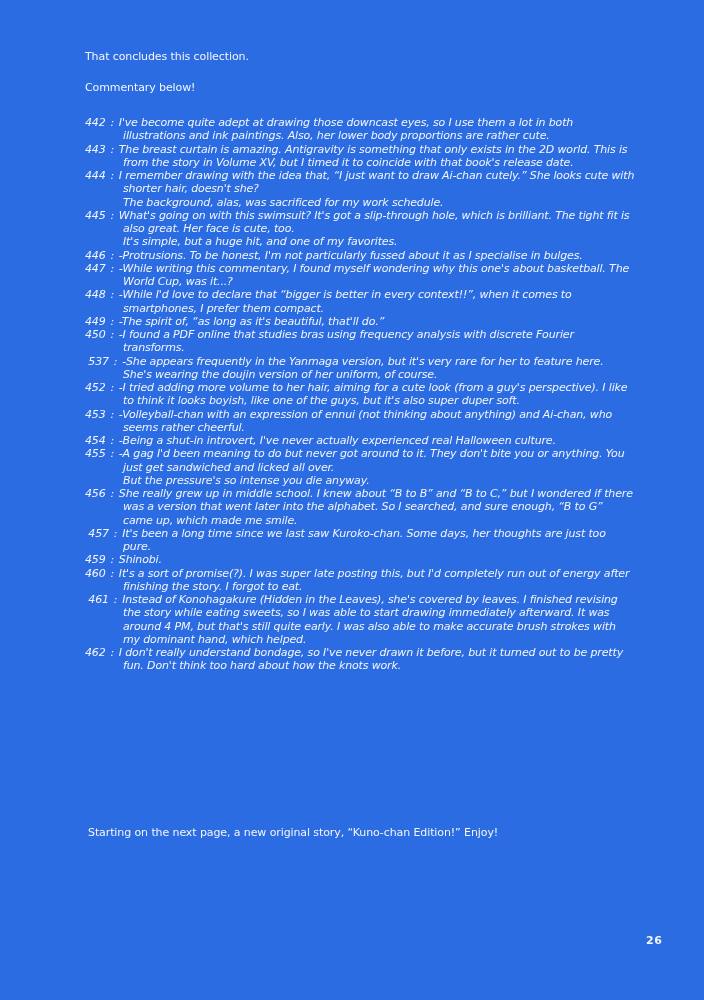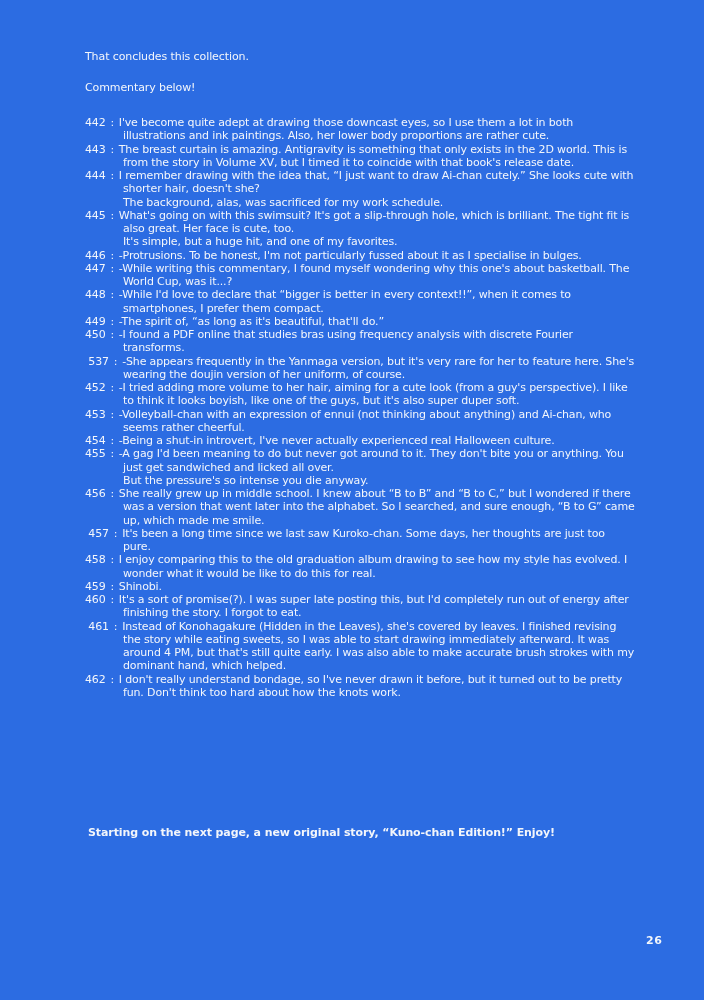--- a/index.html
+++ b/index.html
@@ -36,32 +36,32 @@
     top: 116px;
     width: 550px;
     font-size: 11px;
     line-height: 13.25px;
     letter-spacing: -0.15px;
   }
   .entry {
     padding-left: 38px;
     text-indent: -38px;
     white-space: pre-wrap;
+    font-style: italic;
   }
   .entry .sep {
     padding: 0 1.5px;
   }
   .footer-note {
     position: absolute;
     left: 88px;
     top: 826px;
     font-size: 11px;
     letter-spacing: -0.1px;
     white-space: pre;
-    font-weight: bold;
   }
   .page-number {
     position: absolute;
     left: 646px;
     top: 934px;
     font-size: 11px;
     font-weight: bold;
     letter-spacing: 0.5px;
   }
 </style>
@@ -103,21 +103,20 @@
 
   <div class="entry"><span class="num">454</span><span class="sep"> : </span><span class="text">-Being a shut-in introvert, I've never actually experienced real Halloween culture.</span></div>
 
   <div class="entry"><span class="num">455</span><span class="sep"> : </span><span class="text">-A gag I'd been meaning to do but never got around to it. They don't bite you or anything. You just get sandwiched and licked all over.
 But the pressure's so intense you die anyway.</span></div>
 
   <div class="entry"><span class="num">456</span><span class="sep"> : </span><span class="text">She really grew up in middle school. I knew about “B to B” and “B to C,” but I wondered if there was a version that went later into the alphabet. So I searched, and sure enough, “B to G” came up, which made me smile.</span></div>
 
   <div class="entry"><span class="num"> 457</span><span class="sep"> : </span><span class="text">It's been a long time since we last saw Kuroko-chan. Some days, her thoughts are just too pure.</span></div>
 
-  <div class="entry"><span class="num">458</span><span class="sep"> : </span><span class="text">I enjoy comparing this to the old graduation album drawing to see how my style has evolved. I wonder what it would be like to do this for real.</span></div>
 
   <div class="entry"><span class="num">459</span><span class="sep"> : </span><span class="text">Shinobi.</span></div>
 
   <div class="entry"><span class="num">460</span><span class="sep"> : </span><span class="text">It's a sort of promise(?). I was super late posting this, but I'd completely run out of energy after finishing the story. I forgot to eat.</span></div>
 
   <div class="entry"><span class="num"> 461</span><span class="sep"> : </span><span class="text">Instead of Konohagakure (Hidden in the Leaves), she's covered by leaves. I finished revising the story while eating sweets, so I was able to start drawing immediately afterward. It was around 4 PM, but that's still quite early. I was also able to make accurate brush strokes with my dominant hand, which helped.</span></div>
 
   <div class="entry"><span class="num">462</span><span class="sep"> : </span><span class="text">I don't really understand bondage, so I've never drawn it before, but it turned out to be pretty fun. Don't think too hard about how the knots work.</span></div>
 </div>
 

